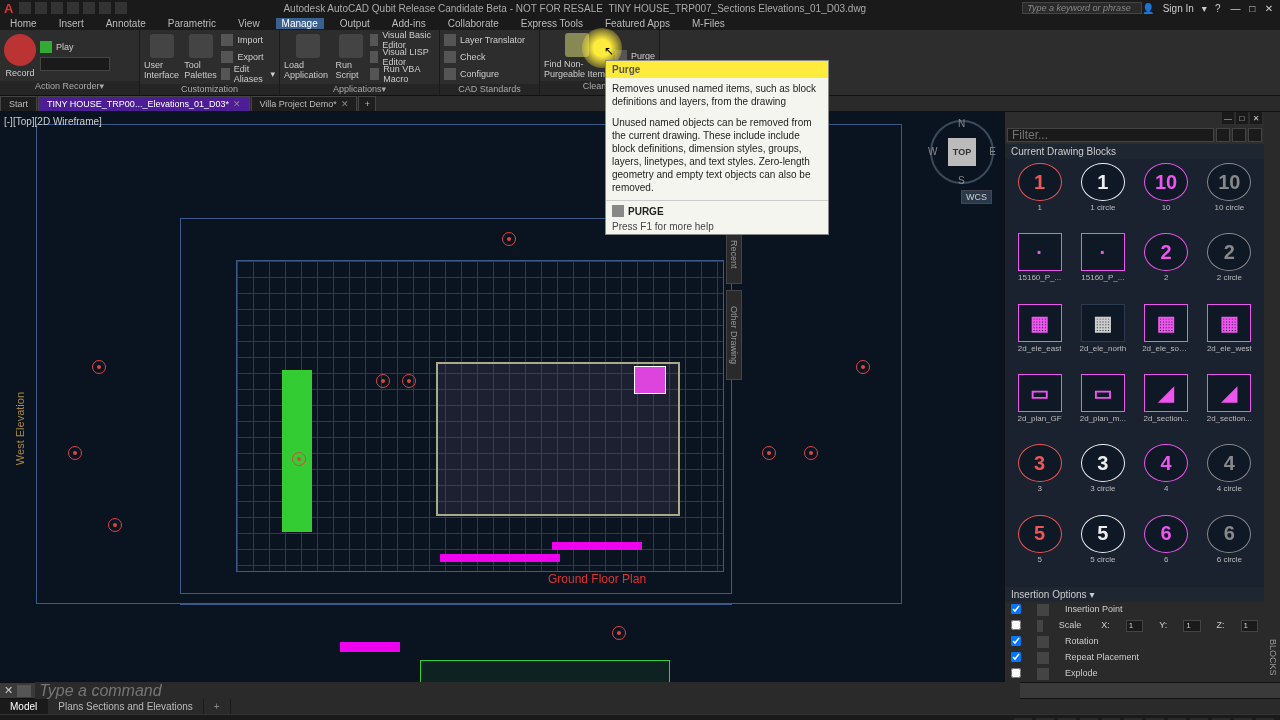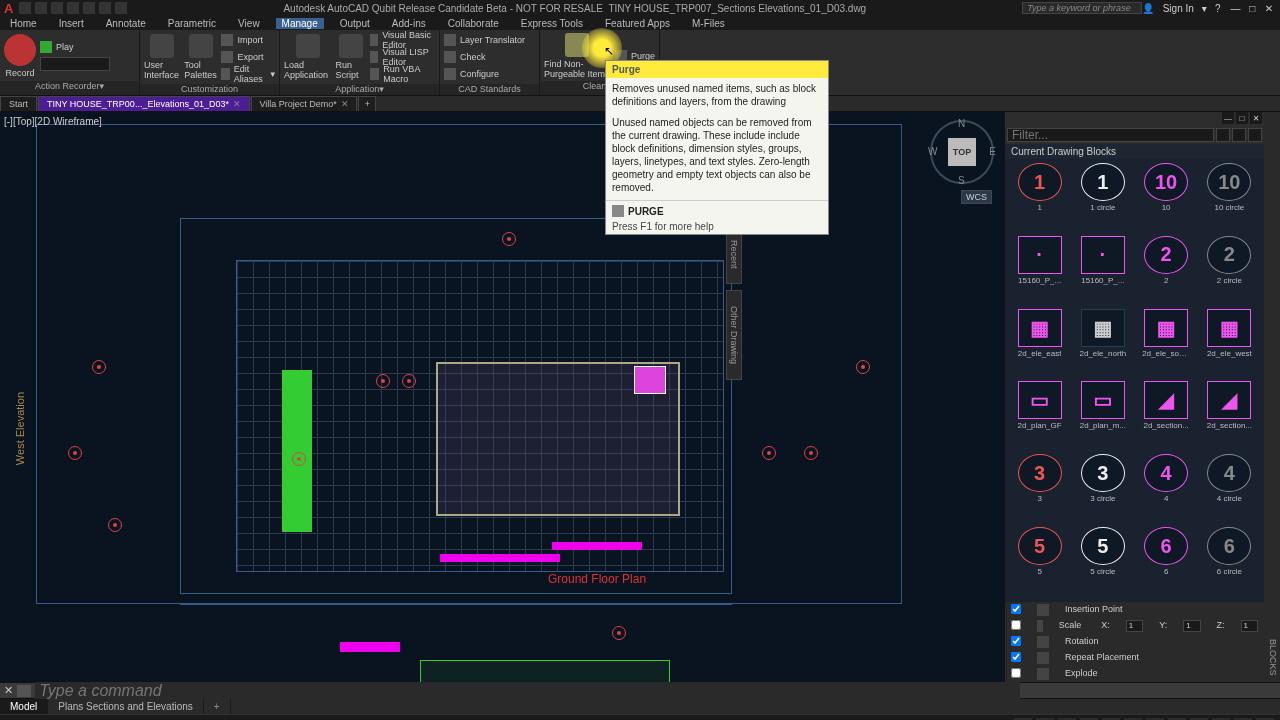--- a/index.html
+++ b/index.html
@@ -238,21 +238,21 @@
         <div class="ritem">
             <div class="ico"></div>
             <span>Visual LISP Editor</span>
           </div>
         <div class="ritem">
             <div class="ico"></div>
             <span>Run VBA Macro</span>
           </div>
       </div>
     </div>
-    <div class="label"><span>Application</span> ▾</div>
+    <div class="label"><span>Applications</span> ▾</div>
   </div>
   <div class="ribbon-panel" style="width:100px">
     <div class="body">
       <div class="rcol">
         <div class="ritem">
             <div class="ico"></div>
             <span>Layer Translator</span>
           </div>
         <div class="ritem">
             <div class="ico"></div>
@@ -469,20 +469,21 @@
         <div class="bcell">
           <div class="thumb circ t-mag">6</div>
           <div class="lbl">6</div>
         </div>
         <div class="bcell">
           <div class="thumb circ t-gry">6</div>
           <div class="lbl">6 circle</div>
         </div>
       </div>
     <div class="opts">
+      <div class="opt-hdr"><span>Insertion Options</span> ▾</div>
       <div class="opt-row">
           <input type="checkbox" checked="" style="">
           <div class="ico"></div>
           <span>Insertion Point</span>
         </div>
       <div class="opt-row">
         <input type="checkbox" style="">
           <div class="ico"></div>
         <span style="width:56px">Scale</span>
         <span>X:</span>

